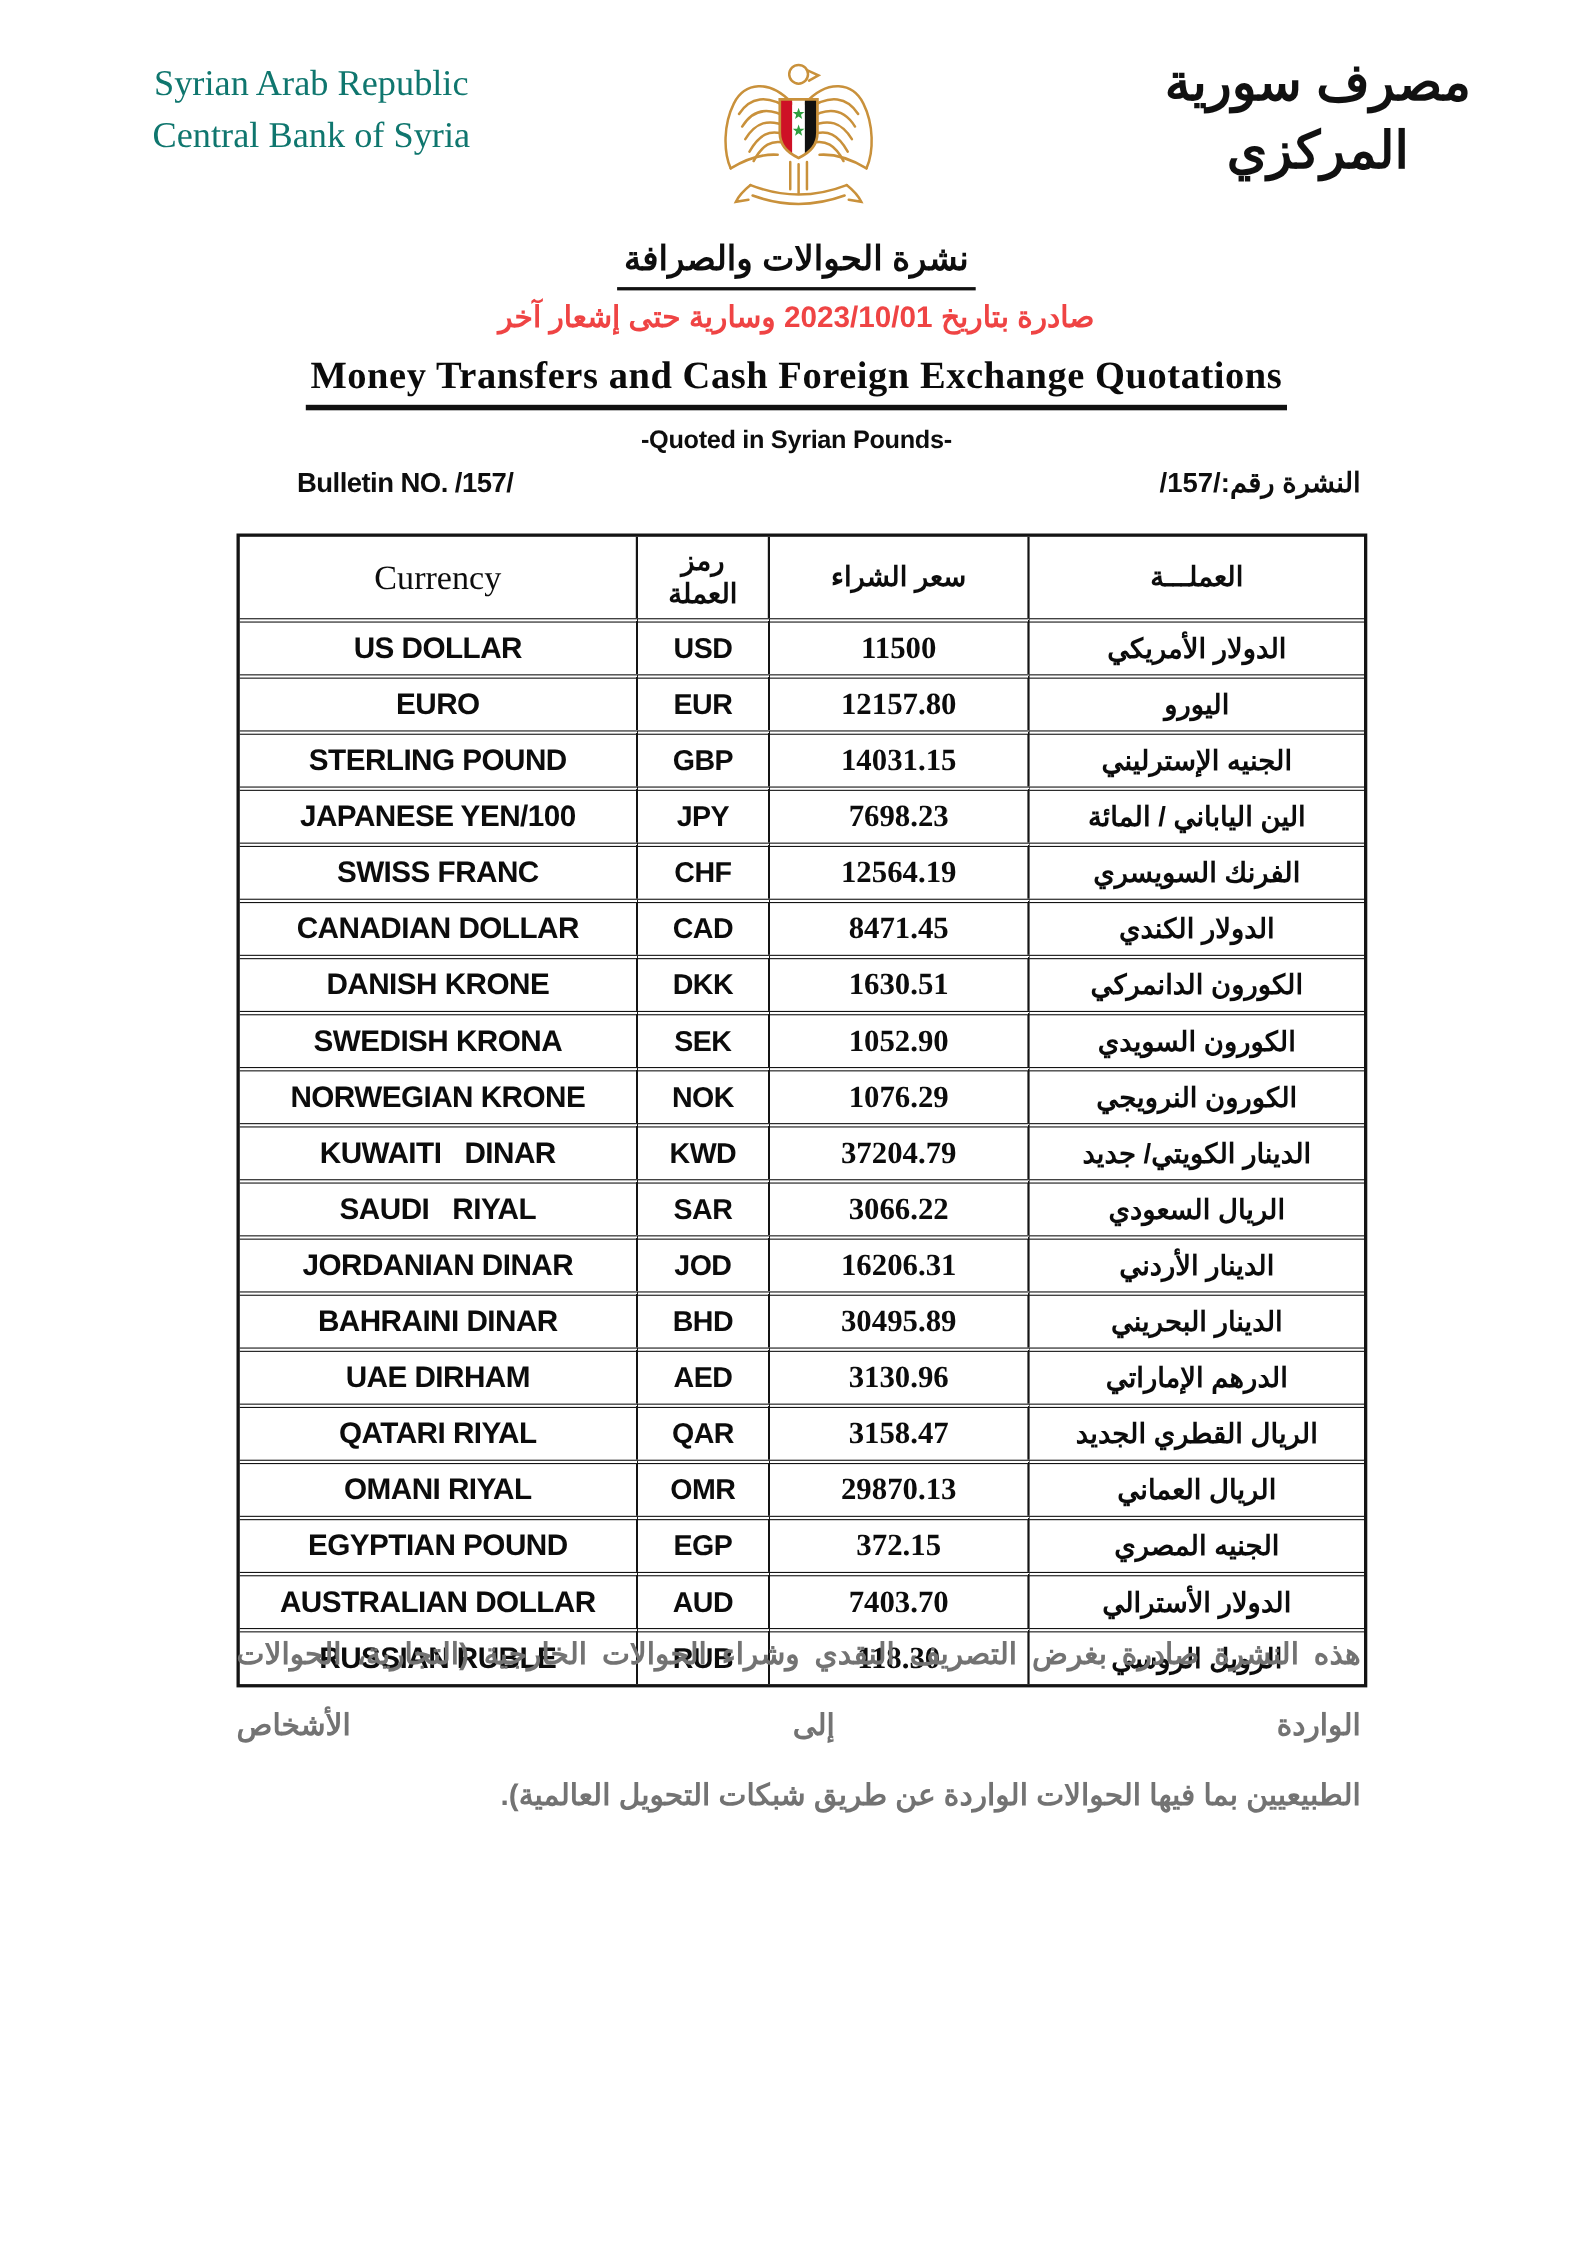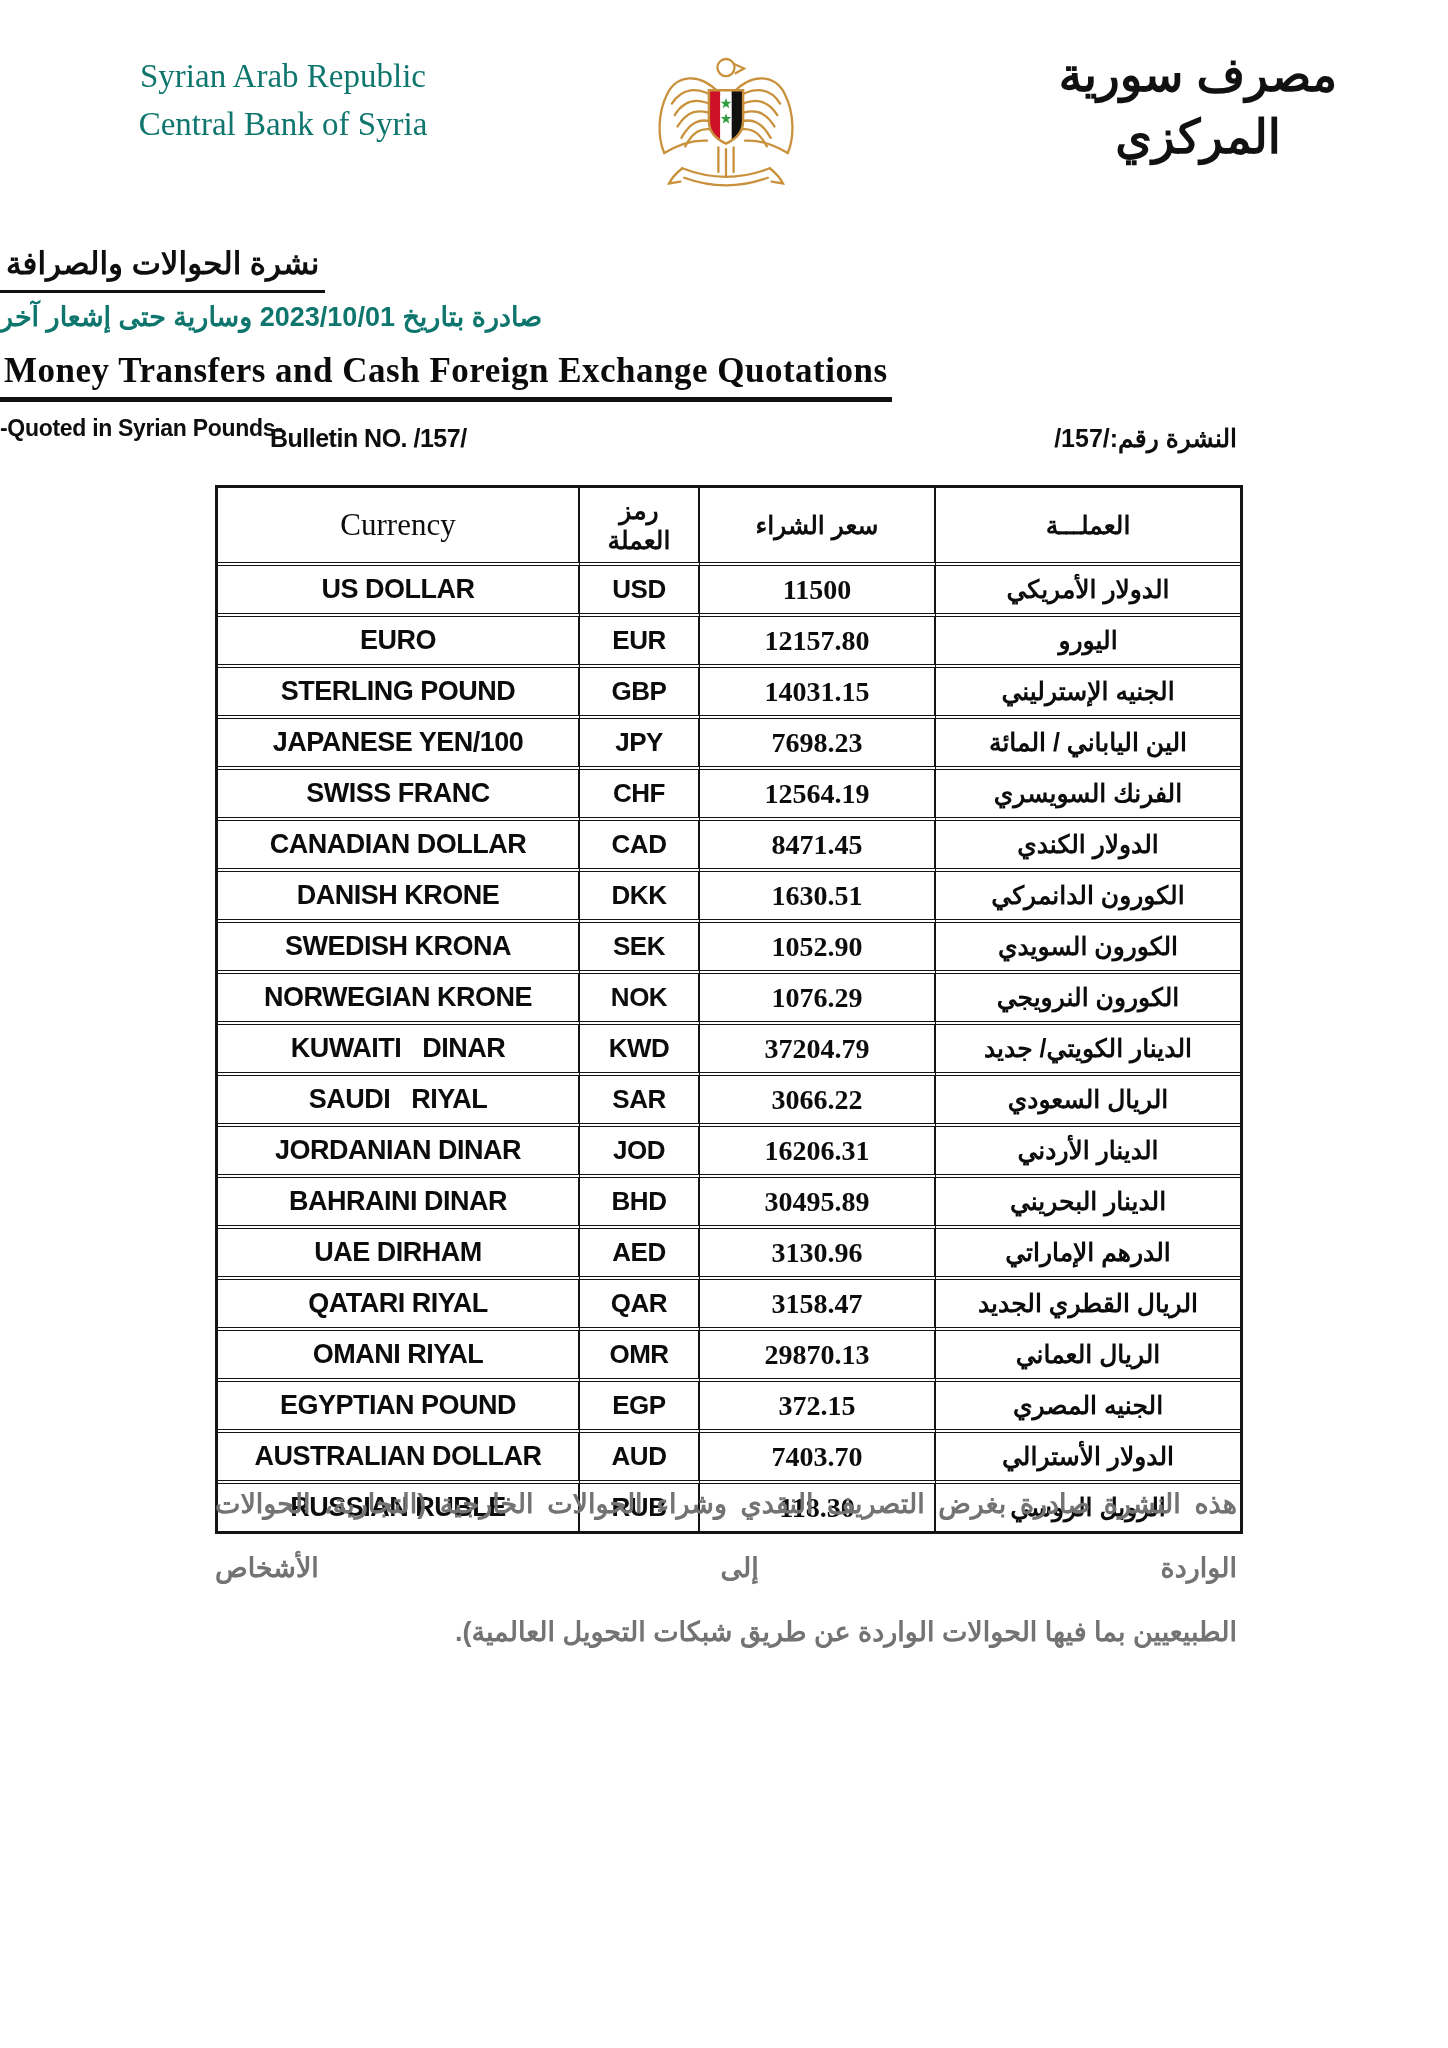--- a/index.html
+++ b/index.html
@@ -15,27 +15,27 @@
     font-family:"Liberation Serif",serif;font-size:33px;line-height:48px;color:#0f766e;
   }
   .emblem-wrap{position:absolute;left:650px;top:42px;width:152px;height:148px;}
   .org-ar{
     position:absolute;right:55px;top:44px;width:390px;text-align:center;direction:rtl;color:#111;
   }
   .org-ar .l1{font-size:37px;font-weight:700;line-height:60px;}
   .org-ar .l2{font-size:47px;font-weight:700;line-height:62px;}
 
   
-  .center-row{position:absolute;left:0;width:100%;text-align:left;margin-top:29px;}
+  .center-row{position:absolute;left:0;width:100%;text-align:center;}
   .ar-title{top:216px;}
   .ar-title span{
     display:inline-block;direction:rtl;font-weight:700;font-size:31px;
     border-bottom:3px solid #111;padding:0 6px 8px 6px;color:#0e0e0e;
   }
-  .ar-issue{top:272px;direction:rtl;font-weight:700;font-size:27px;color:#0f766e;}
+  .ar-issue{top:272px;direction:rtl;font-weight:700;font-size:27px;color:#ef4444;}
   .en-title{top:322px;}
   .en-title span{
     display:inline-block;font-family:"Liberation Serif",serif;font-weight:700;font-size:35px;
     border-bottom:5px solid #111;padding:0 4px 6px 4px;letter-spacing:.5px;color:#0b0b0b;
   }
   .en-sub{top:386px;font-weight:700;font-size:23px;letter-spacing:-.3px;color:#0e0e0e;}
 
   .bulletin-row{
     position:absolute;left:215px;top:424px;width:1022px;
     display:flex;justify-content:space-between;align-items:baseline;gap:12px;

